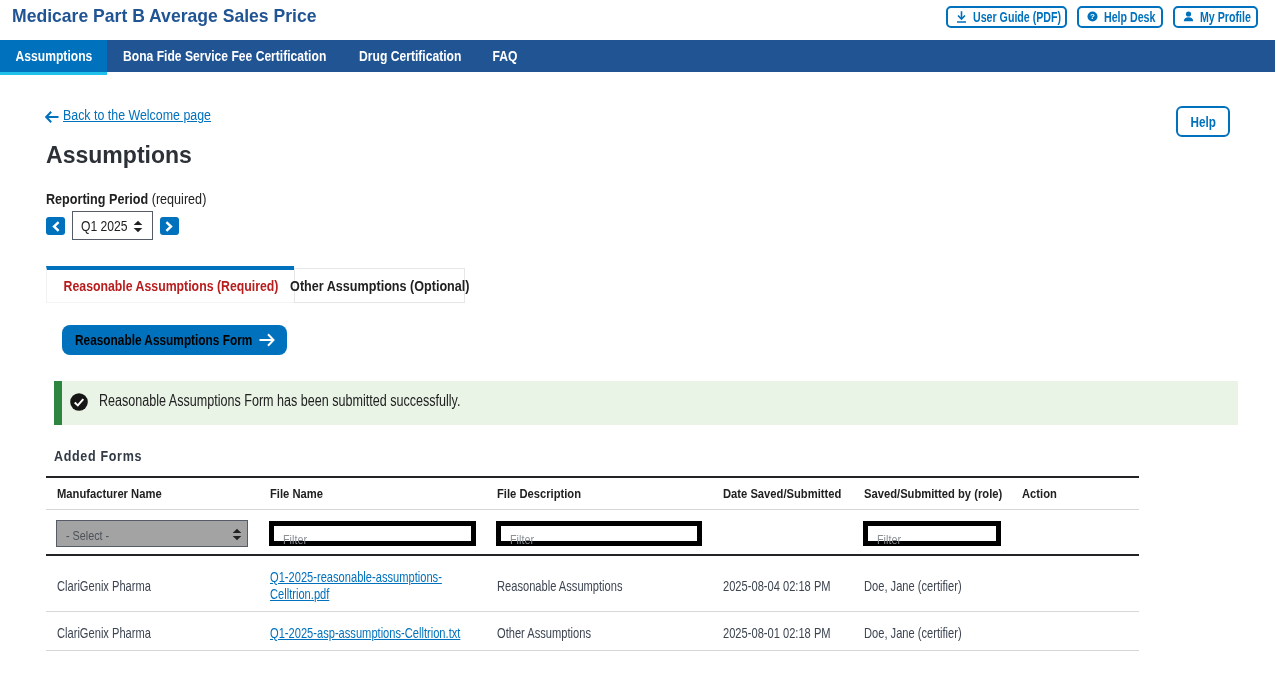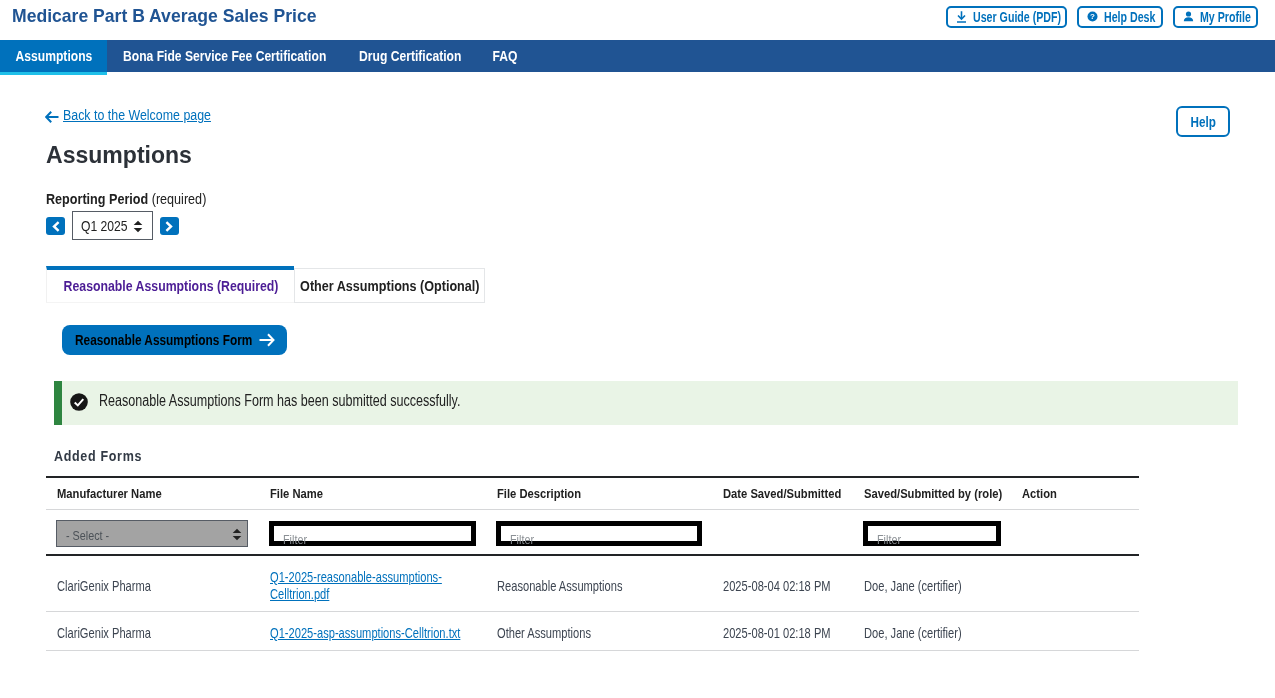--- a/index.html
+++ b/index.html
@@ -36,23 +36,23 @@
 
 
 .rplabel { position:absolute; left:46px; top:190px; font-size:15px; }
 .rplabel .t { transform:scaleX(0.84); }
 .arrbtn { position:absolute; width:19px; height:18px; background:#0071bc; border-radius:3px; display:flex; align-items:center; justify-content:center; }
 .rpselect { position:absolute; left:72px; top:211px; width:81px; height:29px; border:1px solid #565c65; background:#fff; font-size:15px; color:#212121; }
 .rpselect .t { position:absolute; left:8px; top:5px; transform:scaleX(0.81); }
 .rpselect svg.dd { position:absolute; right:9px; top:8px; }
 
 
-.tabA { position:absolute; left:46px; top:266px; width:248px; height:36.5px; border-top:4px solid #0071bc; border-left:1px solid #f1f1f1; border-bottom:1px solid #f4f4f4; background:#fff; color:#4c1d95; font-weight:bold; font-size:15px; display:flex; align-items:center; justify-content:center; }
+.tabA { position:absolute; left:46px; top:266px; width:248px; height:36.5px; border-top:4px solid #0071bc; border-left:1px solid #f1f1f1; border-bottom:1px solid #f4f4f4; background:#fff; color:#b91c1c; font-weight:bold; font-size:15px; display:flex; align-items:center; justify-content:center; }
 .tabA .t { transform:scaleX(0.82); transform-origin:50% 50%; }
-.tabB { position:absolute; left:294px; top:267.5px; width:191px; height:35px; border:1px solid #e4e6e8; background:#fff; color:#212121; font-weight:bold; font-size:15px; display:flex; align-items:center; justify-content:center; }
+.tabB { position:absolute; left:294px; top:267.5px; width:171px; height:35px; border:1px solid #e4e6e8; background:#fff; color:#212121; font-weight:bold; font-size:15px; display:flex; align-items:center; justify-content:center; }
 .tabB .t { transform:scaleX(0.84); transform-origin:50% 50%; }
 
 
 .formbtn { position:absolute; left:62px; top:325px; width:225px; height:30px; background:#0071bc; border-radius:8px; color:#000000; font-weight:bold; font-size:15px; }
 .formbtn .t { position:absolute; left:13px; top:6px; transform:scaleX(0.79); }
 .formbtn svg { position:absolute; left:196px; top:8px; }
 
 
 .alert { position:absolute; left:54px; top:381px; width:1184px; height:44px; background:#e9f4e6; border-left:8px solid #2e8540; }
 .alert svg.ic { position:absolute; left:8px; top:11.5px; }

